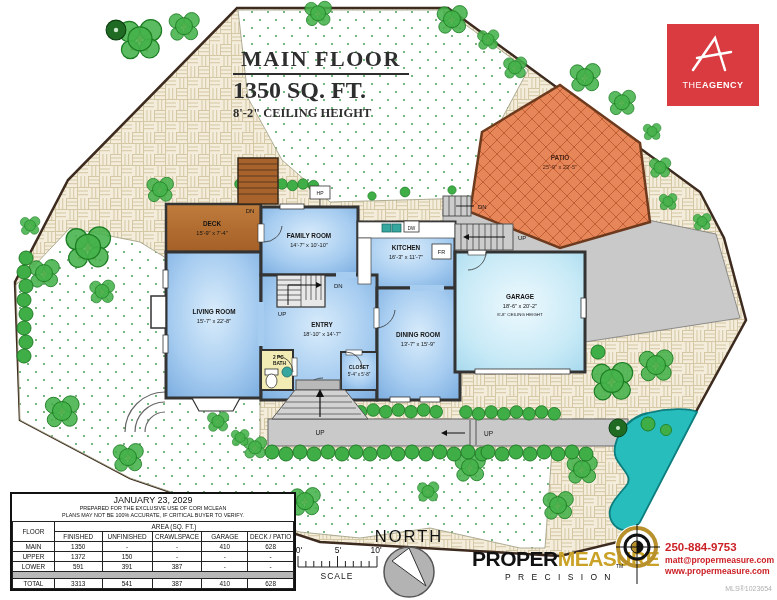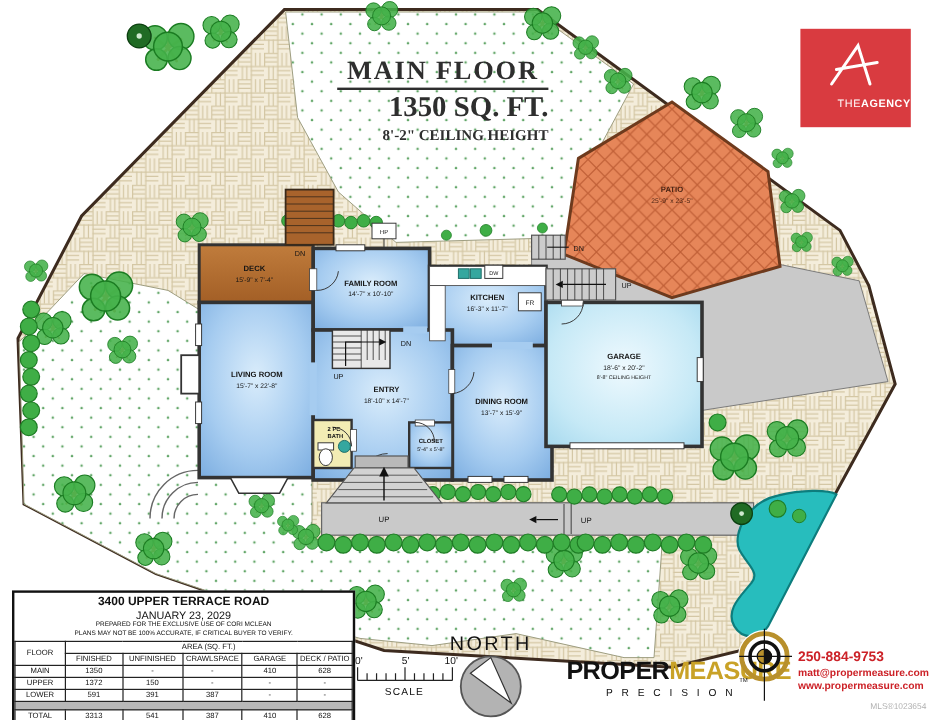--- a/index.html
+++ b/index.html
@@ -1,28 +1,28 @@
 <!DOCTYPE html>
 <html><head>
 <meta charset="utf-8">
 <style>
   html,body{margin:0;padding:0;background:#fff;}
   .canvas{position:relative;width:777px;height:600px;background:#fff;overflow:hidden;
           font-family:"Liberation Sans",sans-serif;}
   svg text{font-family:"Liberation Sans",sans-serif;}
   
-  .title{position:absolute;left:233px;top:46px;width:224px;text-align:right;color:#2e2e2e;
+  .title{position:absolute;left:233px;top:46px;width:224px;text-align:left;color:#2e2e2e;
          font-family:"Liberation Serif",serif;font-weight:bold;}
   .title .t1{font-size:22px;letter-spacing:1.5px;display:inline-block;
              border-bottom:2px solid #2e2e2e;padding:0 8px 1px;}
   .title .t2{font-size:24px;margin-top:2px;}
   .title .t3{font-size:12.5px;margin-top:2px;}
   
   .agency{position:absolute;left:667px;top:24px;width:92px;height:82px;background:#d93b40;
-          color:#fff;text-align:right;}
+          color:#fff;text-align:center;}
   .agency .name{font-size:9px;letter-spacing:.5px;margin-top:-4px;}
   .agency .name .thin{font-weight:400;} .agency .name .bold{font-weight:700;}
   
   .tablebox{position:absolute;left:10px;top:492px;width:282px;background:#fff;
             border:2px solid #111;color:#111;}
   .tablebox .addr{font-size:10px;font-weight:bold;text-align:center;padding-top:2px;}
   .tablebox .date{font-size:9px;text-align:center;padding-top:1px;}
   .tablebox .note{font-size:5.4px;text-align:center;line-height:7px;}
   .tablebox table{width:100%;border-collapse:collapse;margin-top:2px;}
   .tablebox td{border:1px solid #222;text-align:center;padding:1px 0;font-size:6.4px;}
@@ -337,21 +337,20 @@
 </div>
 
 <div class="agency">
   <svg width="92" height="56" viewBox="0 0 92 56">
     <path d="M26,46 L48,14 L58,46 M30,34 L64,28" stroke="#fff" stroke-width="2.5" fill="none" stroke-linecap="round"></path>
   </svg>
   <div class="name"><span class="thin">THE</span><span class="bold">AGENCY</span></div>
 </div>
 
 <div class="tablebox">
-  <div class="addr">3400 UPPER TERRACE ROAD</div>
   <div class="date">JANUARY 23, 2029</div>
   <div class="note">PREPARED FOR THE EXCLUSIVE USE OF CORI MCLEAN</div>
   <div class="note">PLANS MAY NOT BE 100% ACCURATE, IF CRITICAL BUYER TO VERIFY.</div>
   <table>
     <colgroup>
           <col style="width:42px">
           <col style="width:48px">
           <col style="width:50px">
           <col style="width:50px">
           <col style="width:46px">

